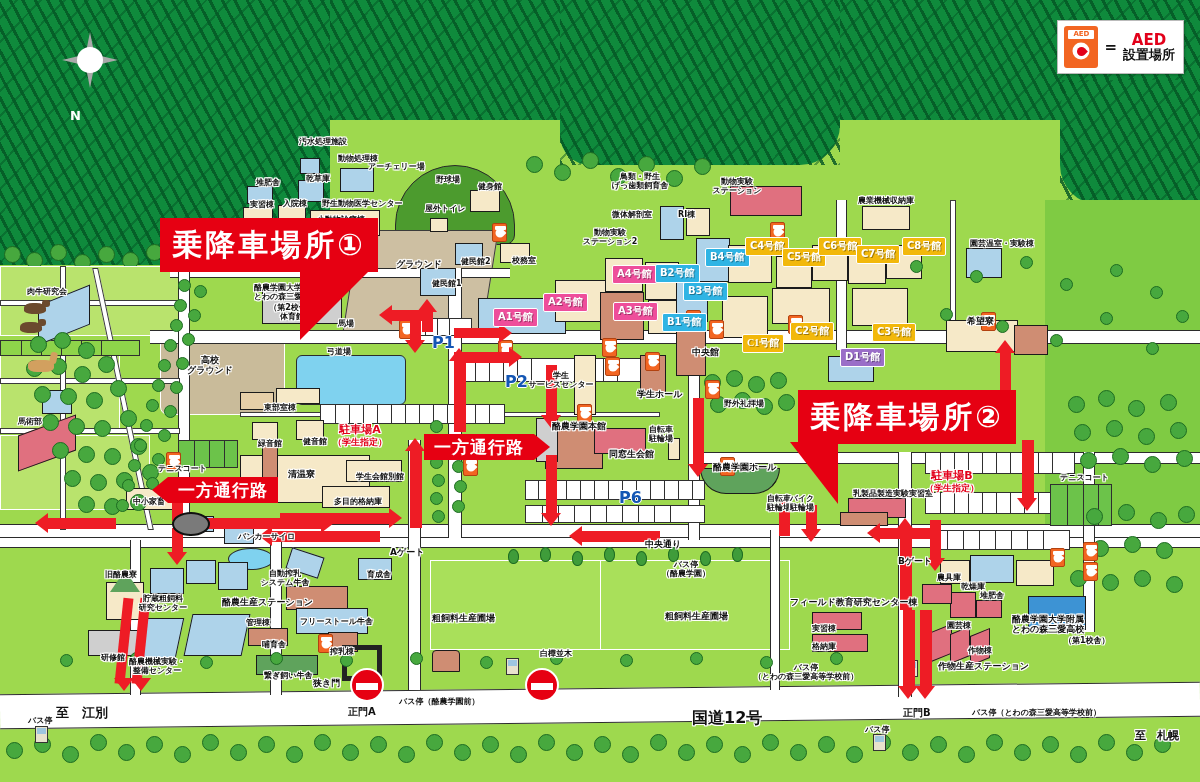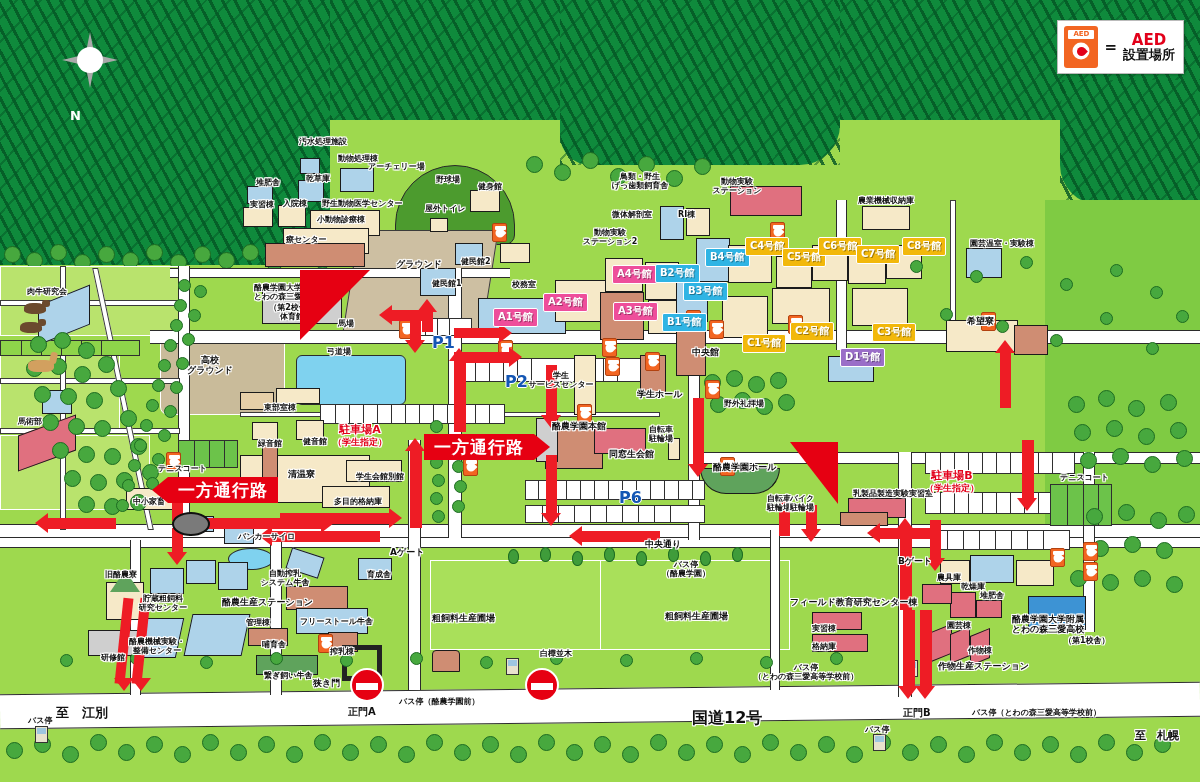--- a/index.html
+++ b/index.html
@@ -755,21 +755,21 @@
       <div class="lbl sz8" style="left: 306px; top: 175px;">乾草庫</div>
       <div class="lbl sz8" style="left: 322px; top: 200px;">野生動物医学センター</div>
       <div class="lbl sz8" style="left: 250px; top: 201px;">実習棟</div>
       <div class="lbl sz8" style="left: 283px; top: 200px;">入院棟</div>
       <div class="lbl sz8" style="left: 425px; top: 205px;">屋外トイレ</div>
       <div class="lbl sz8" style="left: 317px; top: 216px;">小動物診療棟</div>
       <div class="lbl sz8" style="left: 286px; top: 236px;">療センター</div>
       <div class="lbl sz9" style="left: 396px; top: 260px;">グラウンド</div>
       <div class="lbl sz8" style="left: 461px; top: 258px;">健民館2</div>
       <div class="lbl sz8" style="left: 432px; top: 280px;">健民館1</div>
-      <div class="lbl sz8" style="left: 512px; top: 257px; margin-top: 24px;">校務室</div>
+      <div class="lbl sz8" style="left: 512px; top: 257px;">校務室</div>
       <div class="lbl sz8 c2" style="left: 286px; top: 283px; transform: translateX(-50%);">酪農学園大学附属
 とわの森三愛高校</div>
       <div class="lbl sz8 c2" style="left: 292px; top: 303px; transform: translateX(-50%);">（第2校舎）
 体育館</div>
       <div class="lbl sz8" style="left: 338px; top: 320px;">馬場</div>
       <div class="lbl sz8" style="left: 327px; top: 348px;">弓道場</div>
       <div class="lbl sz8" style="left: 27px; top: 288px;">肉牛研究会</div>
       <div class="lbl sz8" style="left: 18px; top: 418px;">馬術部</div>
       <div class="lbl sz9 c2" style="left: 210px; top: 355px; transform: translateX(-50%);">高校
 グラウンド</div>
@@ -780,21 +780,21 @@
       <div class="lbl sz8" style="left: 133px; top: 498px;">中小家畜</div>
       <div class="lbl sz9" style="left: 288px; top: 470px;">清温寮</div>
       <div class="lbl sz8" style="left: 356px; top: 473px;">学生会館別館</div>
       <div class="lbl sz8" style="left: 334px; top: 498px;">多目的格納庫</div>
       <div class="lbl sz8" style="left: 238px; top: 533px;">バンカーサイロ</div>
       <div class="lbl sz9" style="left: 390px; top: 548px;">Aゲート</div>
       <div class="lbl sz8" style="left: 105px; top: 571px;">旧酪農寮</div>
       <div class="lbl sz8" style="left: 101px; top: 654px;">研修館</div>
       <div class="lbl sz8 c2" style="left: 163px; top: 594px; transform: translateX(-50%);">貯蔵粗飼料
 研究センター</div>
-      <div class="lbl sz8 c2" style="left: 157px; top: 637px; transform: translateX(-50%);">酪農機械実験・
+      <div class="lbl sz8 c2" style="left: 157px; top: 657px; transform: translateX(-50%);">酪農機械実験・
 整備センター</div>
       <div class="lbl sz9" style="left: 222px; top: 598px;">酪農生産ステーション</div>
       <div class="lbl sz8 c2" style="left: 285px; top: 569px; transform: translateX(-50%);">自動搾乳
 システム牛舎</div>
       <div class="lbl sz8" style="left: 246px; top: 619px;">管理棟</div>
       <div class="lbl sz8" style="left: 300px; top: 618px;">フリーストール牛舎</div>
       <div class="lbl sz8" style="left: 262px; top: 641px;">哺育舎</div>
       <div class="lbl sz8" style="left: 264px; top: 672px;">繋ぎ飼い牛舎</div>
       <div class="lbl sz8" style="left: 330px; top: 648px;">搾乳棟</div>
       <div class="lbl sz8" style="left: 367px; top: 571px;">育成舎</div>
@@ -860,43 +860,49 @@
 
   <div id="chip-layer">
       <div class="chip pink" style="left: 493px; top: 308px;">A1号館</div>
       <div class="chip pink" style="left: 543px; top: 293px;">A2号館</div>
       <div class="chip pink" style="left: 613px; top: 302px;">A3号館</div>
       <div class="chip pink" style="left: 612px; top: 265px;">A4号館</div>
       <div class="chip cyan" style="left: 662px; top: 313px;">B1号館</div>
       <div class="chip cyan" style="left: 655px; top: 264px;">B2号館</div>
       <div class="chip cyan" style="left: 683px; top: 282px;">B3号館</div>
       <div class="chip cyan" style="left: 705px; top: 248px;">B4号館</div>
-      <div class="chip yellow" style="left: 742px; top: 334px;">C1号館</div>
+      <div class="chip yellow" style="left: 742px; top: 334px; font-family: Liberation Serif, serif;">C1号館</div>
       <div class="chip yellow" style="left: 790px; top: 322px;">C2号館</div>
       <div class="chip yellow" style="left: 872px; top: 323px;">C3号館</div>
       <div class="chip yellow" style="left: 745px; top: 237px;">C4号館</div>
       <div class="chip yellow" style="left: 782px; top: 248px;">C5号館</div>
       <div class="chip yellow" style="left: 818px; top: 237px;">C6号館</div>
       <div class="chip yellow" style="left: 856px; top: 245px;">C7号館</div>
       <div class="chip yellow" style="left: 890px; top: 237px; margin-left: 12px;">C8号館</div>
       <div class="chip purple" style="left: 840px; top: 348px;">D1号館</div>
     </div>
 
   <div id="pcode-layer">
       <div class="plot-letter" style="left: 432px; top: 333px;">P1</div>
       <div class="plot-letter" style="left: 505px; top: 372px;">P2</div>
       <div class="plot-letter" style="left: 619px; top: 488px;">P6</div>
     </div>
   <div id="plot-layer">
       <div class="lbl red sz11 c2" style="left: 360px; top: 424px; transform: translateX(-50%);"><div>駐車場A</div><div style="font-size: 9px;">（学生指定）</div></div>
       <div class="lbl red sz11 c2" style="left: 952px; top: 470px; transform: translateX(-50%);"><div>駐車場B</div><div style="font-size: 9px;">（学生指定）</div></div>
     </div>
 
+  <div class="banner big" style="left:160px;top:218px;width:218px;height:54px;">
+    <span>乗降車場所①</span>
+  </div>
   <div class="abs" style="left:300px;top:270px;width:0;height:0;border-left:0 solid transparent;border-right:70px solid transparent;border-top:70px solid #e60012;"></div>
 
+  <div class="banner big" style="left:798px;top:390px;width:218px;height:54px;">
+    <span>乗降車場所②</span>
+  </div>
   <div class="abs" style="left:790px;top:442px;width:0;height:0;border-right:0 solid transparent;border-left:0 solid transparent;border-top:62px solid #e60012;border-left:48px solid transparent;"></div>
 
 
   <div class="oneway" style="left:424px;top:434px;height:26px;">
     <span>一方通行路</span>
     <span class="point" style="right:-16px;border-top:13px solid transparent;border-bottom:13px solid transparent;border-left:16px solid #e60012;"></span>
   </div>
   <div class="oneway" style="left:168px;top:477px;height:26px;">
     <span>一方通行路</span>
     <span class="point" style="left:-16px;border-top:13px solid transparent;border-bottom:13px solid transparent;border-right:16px solid #e60012;"></span>

